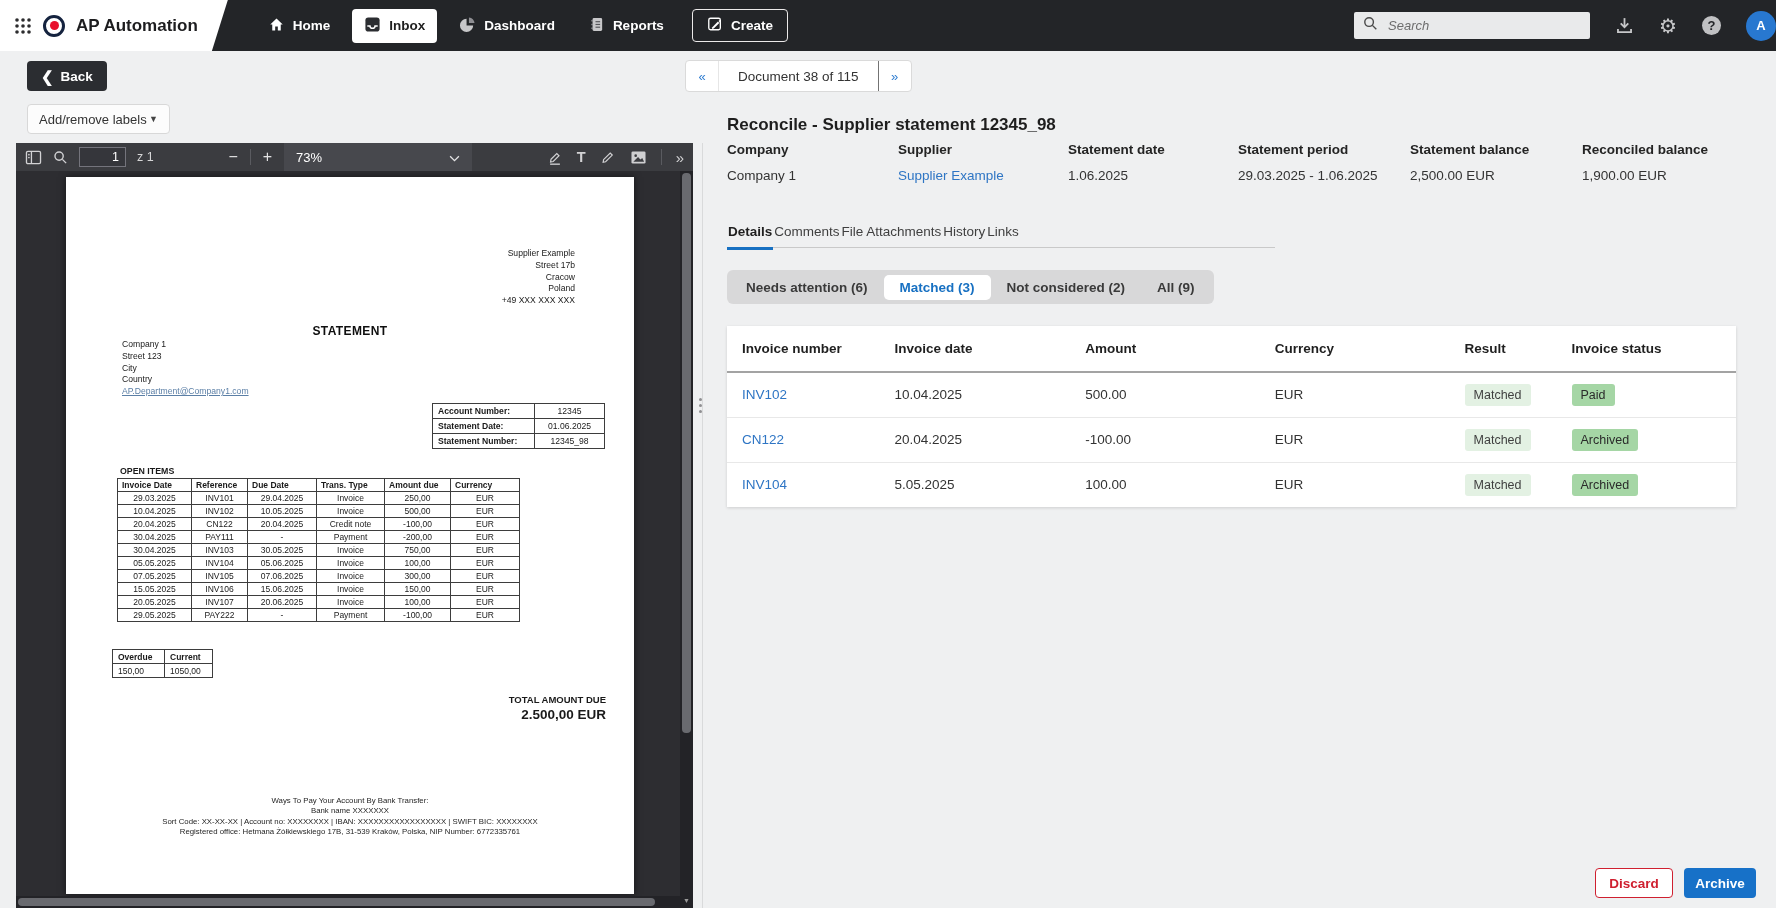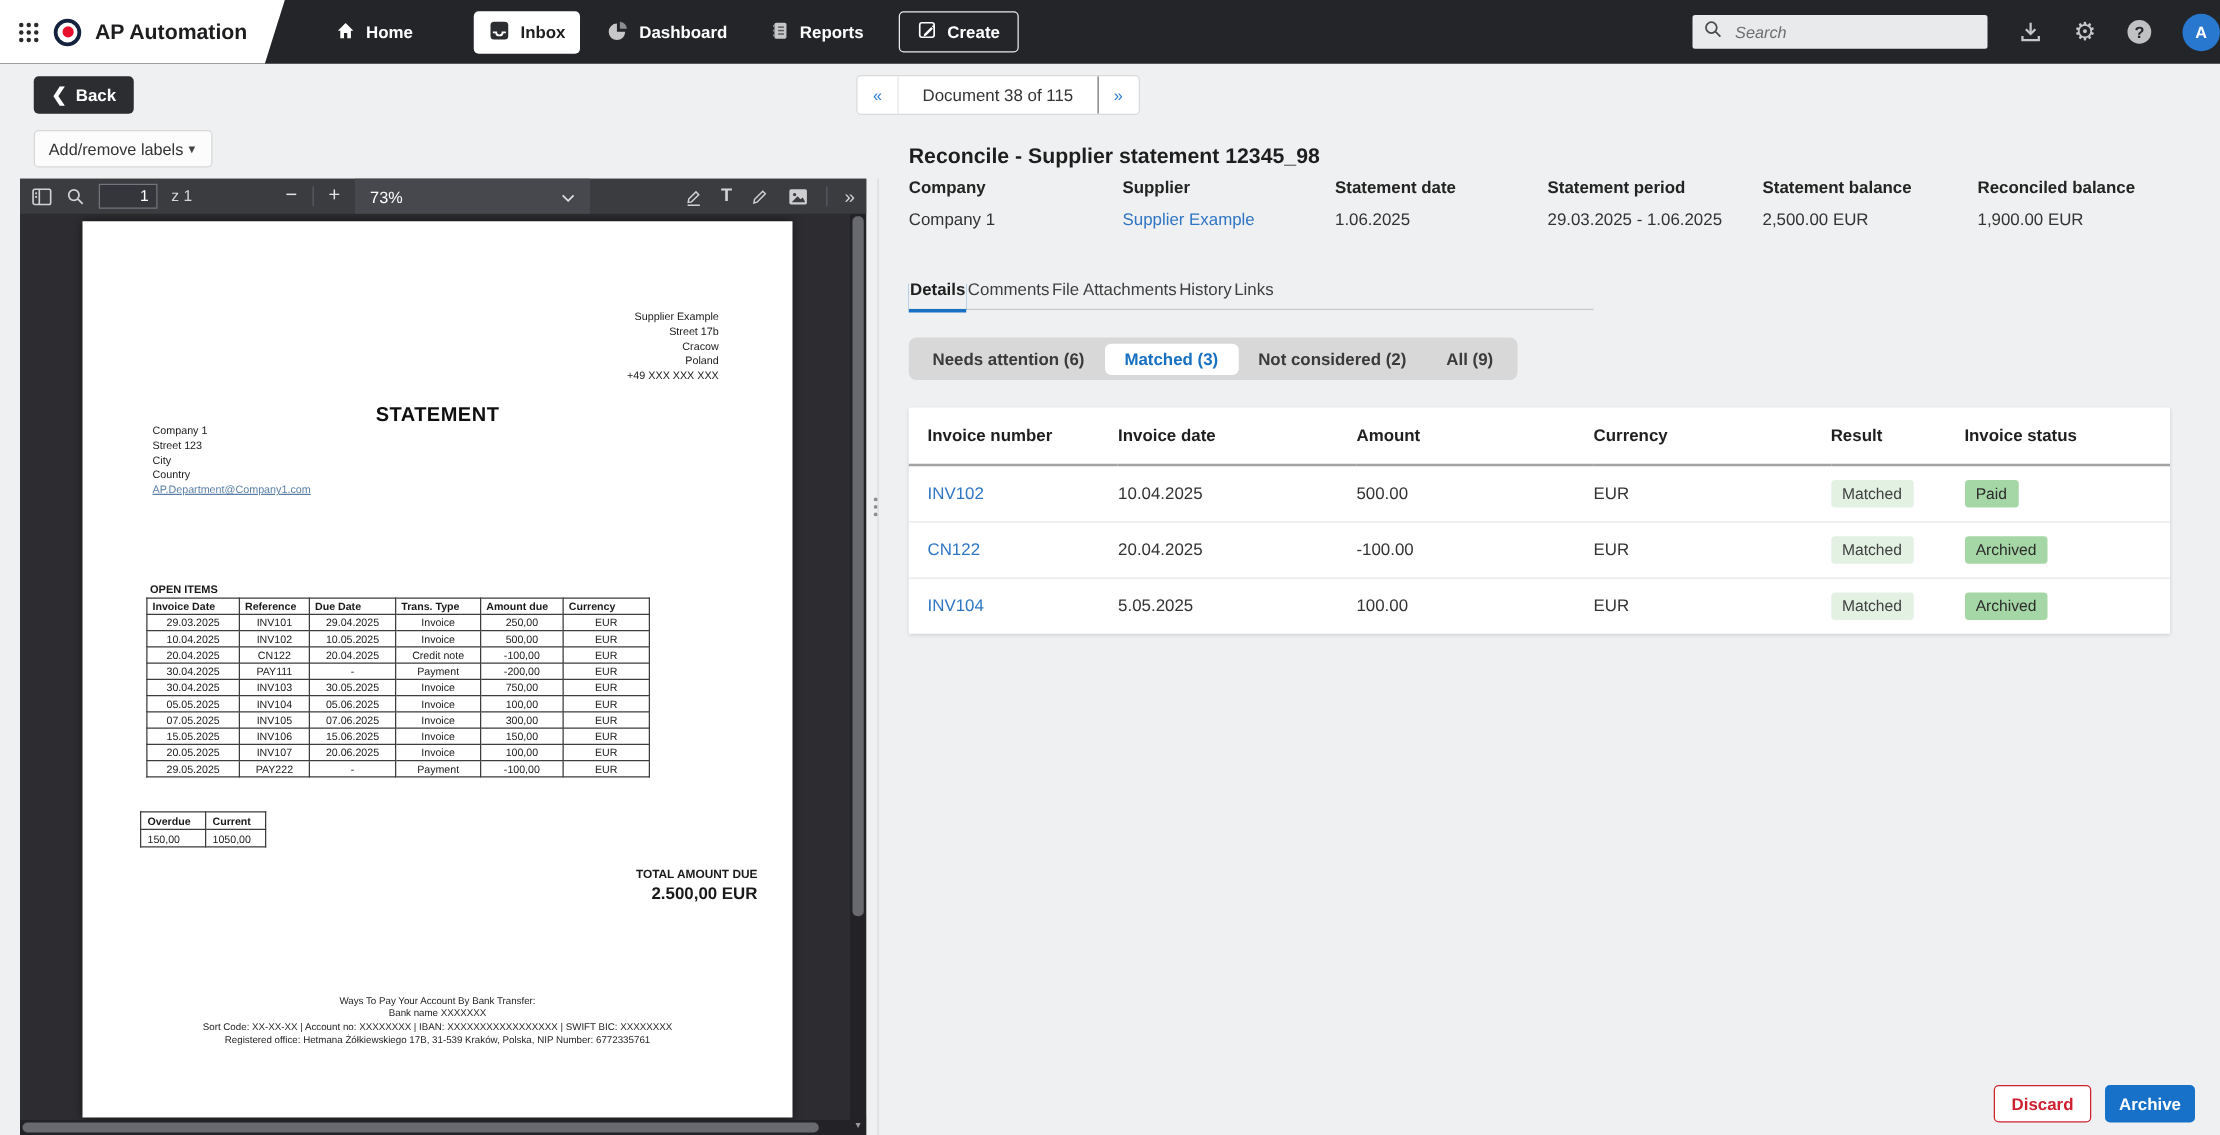--- a/index.html
+++ b/index.html
@@ -9,21 +9,21 @@
 
   
   .topbar{position:absolute;top:0;left:0;right:0;height:51px;background:#232528;display:flex;align-items:center;color:#fff;}
   .brand{height:51px;display:flex;align-items:center;gap:11px;background:#fff;padding:0 30px 0 14px;
          clip-path:polygon(0 0,100% 0,calc(100% - 16px) 100%,0 100%);}
   .brand-title{font-weight:bold;font-size:17px;color:#1d1d1f;white-space:nowrap;}
   .logo-ring{width:22px;height:22px;border:3.5px solid #15233f;border-radius:50%;display:flex;align-items:center;justify-content:center;}
   .logo-dot{width:9px;height:9px;background:#e8112d;border-radius:50%;}
   .mainnav{display:flex;align-items:center;gap:10px;margin-left:28px;}
   .nav-item{display:flex;align-items:center;gap:8px;padding:7px 12px;font-size:13.5px;font-weight:bold;color:#fff;border-radius:4px;cursor:pointer;white-space:nowrap;}
-  .nav-item.active{background:#fff;color:#1f1f1f;margin-left:27px;}
+  .nav-item.active{background:#fff;color:#1f1f1f;}
   .nav-item.create{border:1px solid #eceaea;padding:6px 14px;margin-left:6px;}
   .topbar-right{margin-left:auto;display:flex;align-items:center;gap:25px;}
   .search{display:flex;align-items:center;gap:8px;background:#e9eaeb;width:236px;height:27px;padding:0 9px;border-radius:2px;}
   .search input{border:0;background:transparent;outline:none;font-style:italic;font-size:13px;color:#333;width:100%;font-family:"Liberation Sans",sans-serif;}
   .search input::placeholder{color:#6d6d6d;font-style:italic;}
   .tb-icon{color:#c7c8ca;display:flex;align-items:center;cursor:pointer;}
   .gear-glyph{font-size:20px;line-height:1;color:#c7c8ca;}
   .help-circle{width:19px;height:19px;border-radius:50%;background:#c0c1c3;color:#232528;font-weight:bold;font-size:13px;display:flex;align-items:center;justify-content:center;}
   .avatar{width:30px;height:30px;border-radius:50%;background:#2878d0;color:#fff;font-weight:bold;font-size:13px;display:flex;align-items:center;justify-content:center;cursor:pointer;}
 
@@ -57,21 +57,21 @@
   .doc-page{position:absolute;left:50px;top:6px;width:568px;height:717px;background:#fff;box-shadow:0 0 7px rgba(0,0,0,.55);color:#1a1a1a;}
 
   .vscroll{position:absolute;right:0;top:0;width:13px;bottom:0;background:#232327;}
   .vthumb{position:absolute;top:2px;left:2px;width:9px;height:76%;background:#696a6f;border-radius:4px;cursor:pointer;}
   .varrow{position:absolute;bottom:0;left:0;width:13px;height:15px;display:flex;align-items:center;justify-content:center;color:#9a9a9a;font-size:7px;background:#232327;cursor:pointer;}
   .hscroll{position:absolute;left:0;right:13px;bottom:0;height:12px;background:#232327;}
   .hthumb{position:absolute;left:2px;top:2px;height:8px;width:96%;background:#696a6f;border-radius:4px;cursor:pointer;}
 
   
   .d-supplier{position:absolute;right:59px;top:71px;text-align:right;font-size:8.6px;line-height:11.8px;}
-  .d-title{position:absolute;left:0;right:0;top:147px;text-align:center;font-weight:bold;font-size:16px;letter-spacing:.4px;color:#0f0f0f;}
+  .d-title{position:absolute;left:0;right:0;top:147px;text-align:center;font-weight:bold;font-size:12px;letter-spacing:.4px;color:#0f0f0f;}
   .d-company{position:absolute;left:56px;top:162px;font-size:8.6px;line-height:11.8px;}
   .d-email{color:#5b7fa6;text-decoration:underline;cursor:pointer;}
   .d-meta{position:absolute;left:366px;top:226px;border-collapse:collapse;font-size:8.6px;}
   .d-meta td{border:1px solid #3d3d3d;padding:2px 5px;}
   .d-meta .lbl{font-weight:bold;width:102px;}
   .d-meta .val{width:70px;text-align:center;}
   .d-oi-title{position:absolute;left:54px;top:289px;font-weight:bold;font-size:8.8px;}
   .d-items{position:absolute;left:51px;top:301px;border-collapse:collapse;font-size:8.5px;table-layout:fixed;}
   .d-items th,.d-items td{border:1px solid #3d3d3d;padding:1px 4px;height:12px;}
   .d-items th{font-weight:bold;text-align:left;}
@@ -295,20 +295,36 @@
         </div>
         <div class="d-title">STATEMENT</div>
         <div class="d-company">
           <div>Company 1</div>
           <div>Street 123</div>
           <div>City</div>
           <div>Country</div>
           <div><span class="d-email">AP.Department@Company1.com</span></div>
         </div>
 
+        <table class="d-meta">
+          <tbody>
+              <tr>
+                <td class="lbl">Account Number:</td>
+                <td class="val">12345</td>
+              </tr>
+          <tr>
+                <td class="lbl">Statement Date:</td>
+                <td class="val">01.06.2025</td>
+              </tr>
+          <tr>
+                <td class="lbl">Statement Number:</td>
+                <td class="val">12345_98</td>
+              </tr>
+        </tbody>
+          </table>
 
         <div class="d-oi-title">OPEN ITEMS</div>
         <table class="d-items">
           <tbody>
               <tr>
             <th style="width:74px">Invoice Date</th>
             <th style="width:56px">Reference</th>
             <th style="width:69px">Due Date</th>
             <th style="width:68px">Trans. Type</th>
             <th style="width:66px">Amount due</th>

